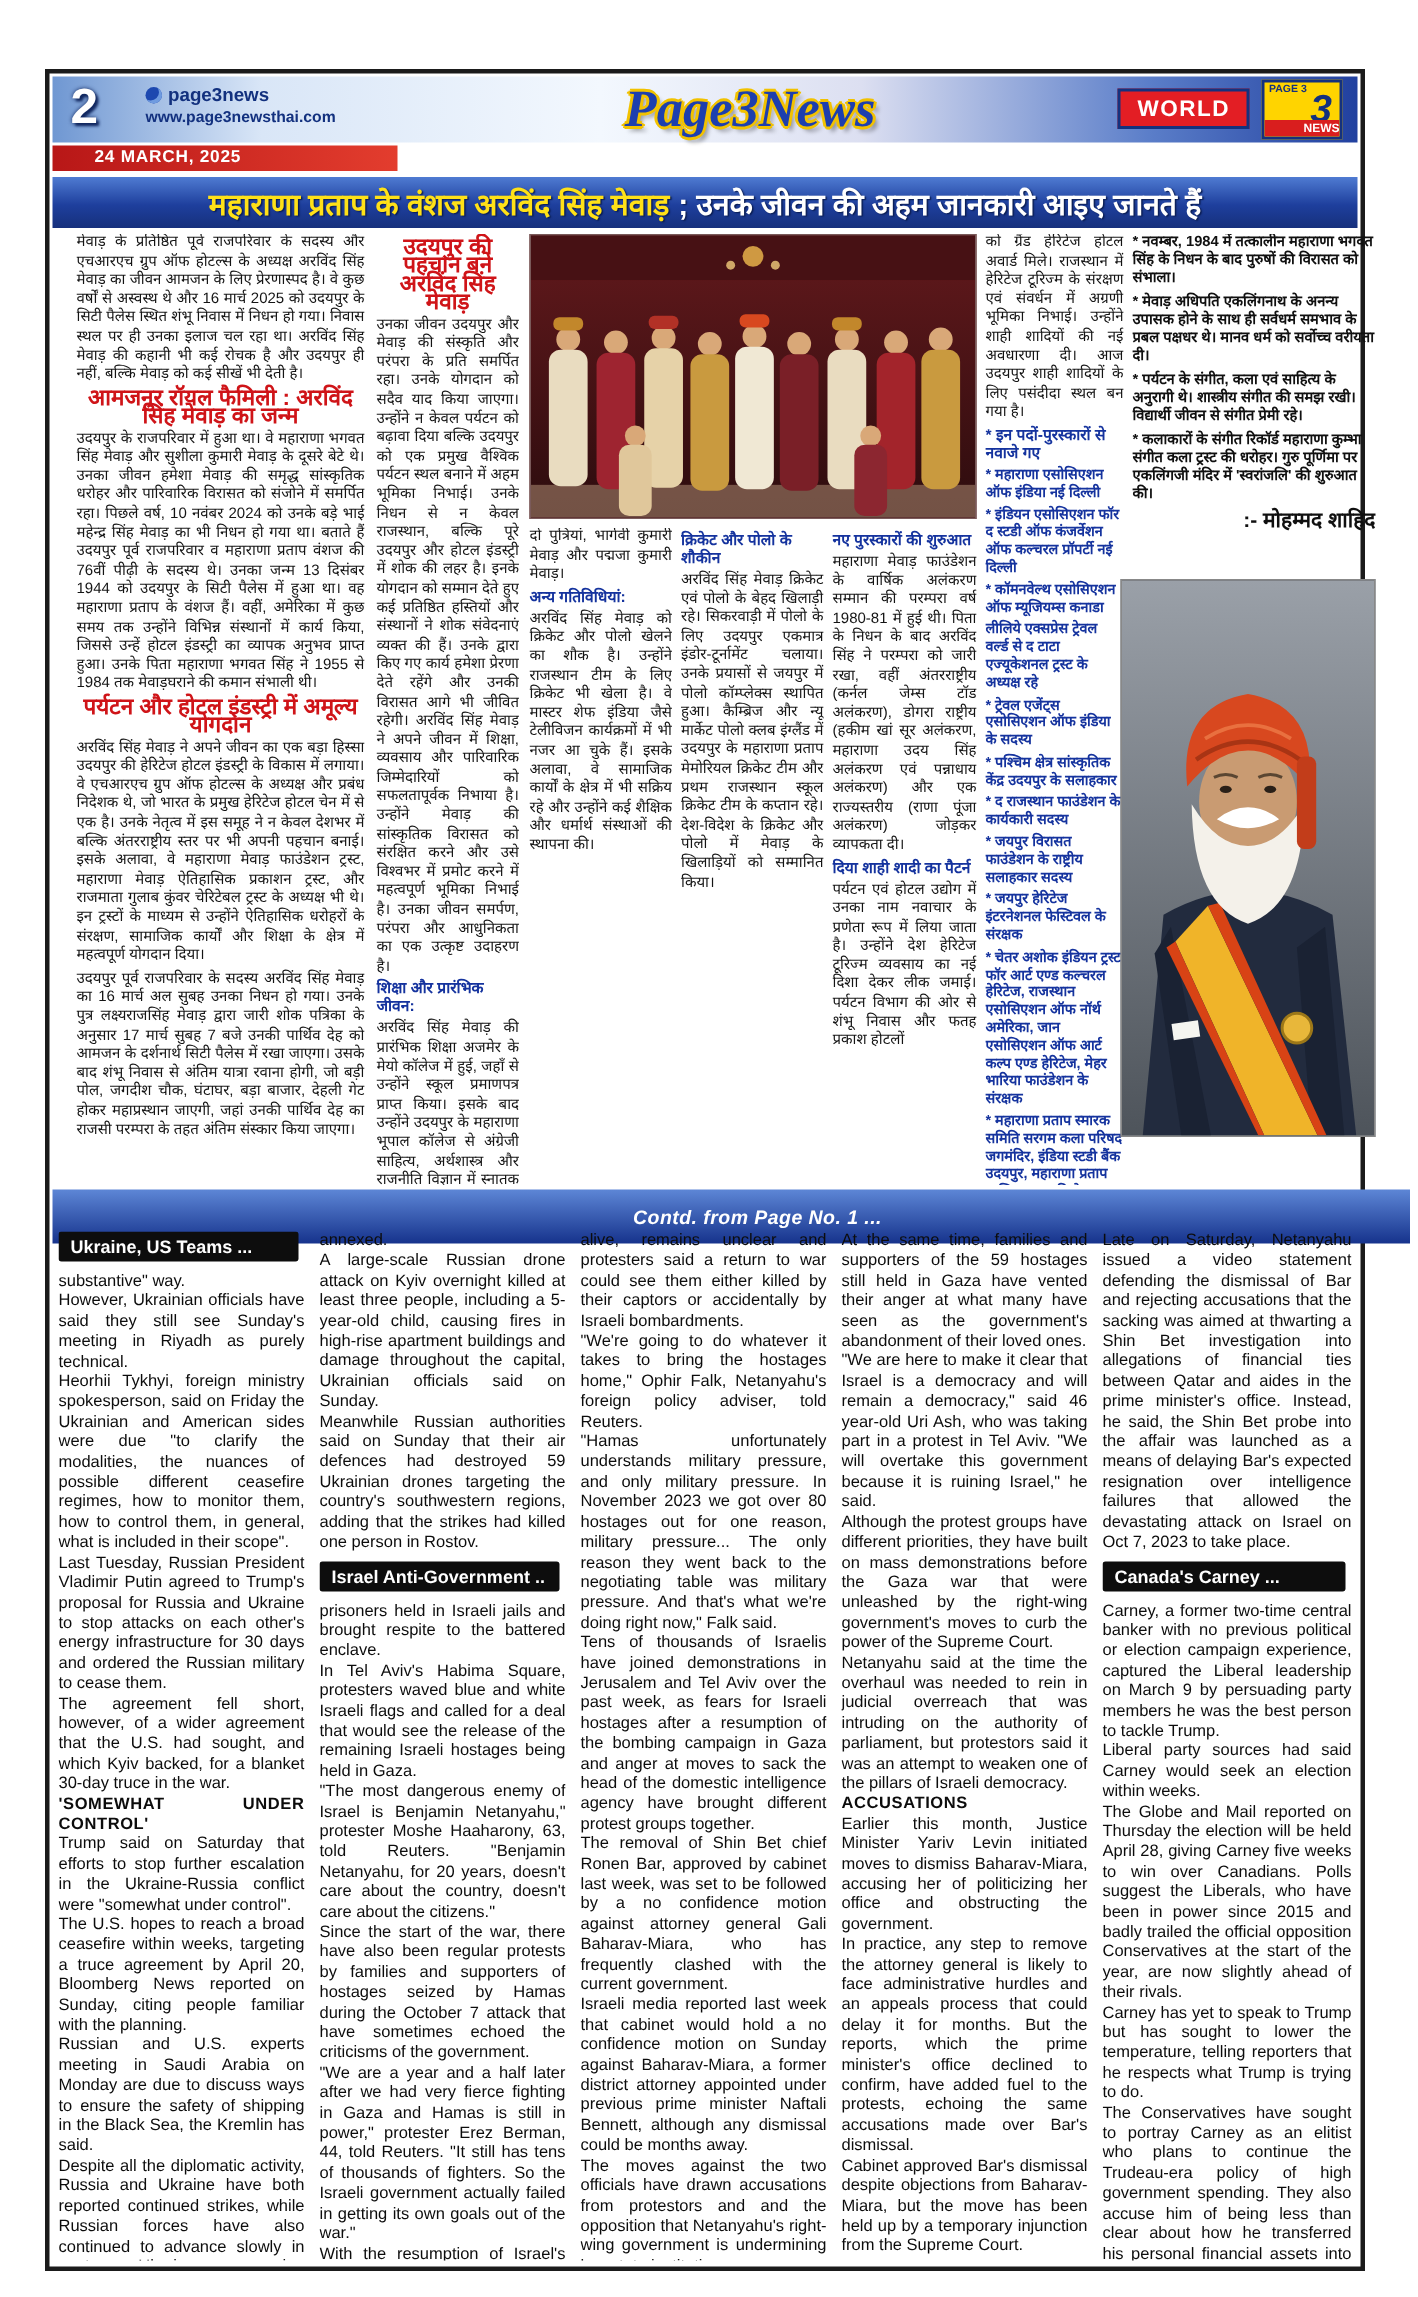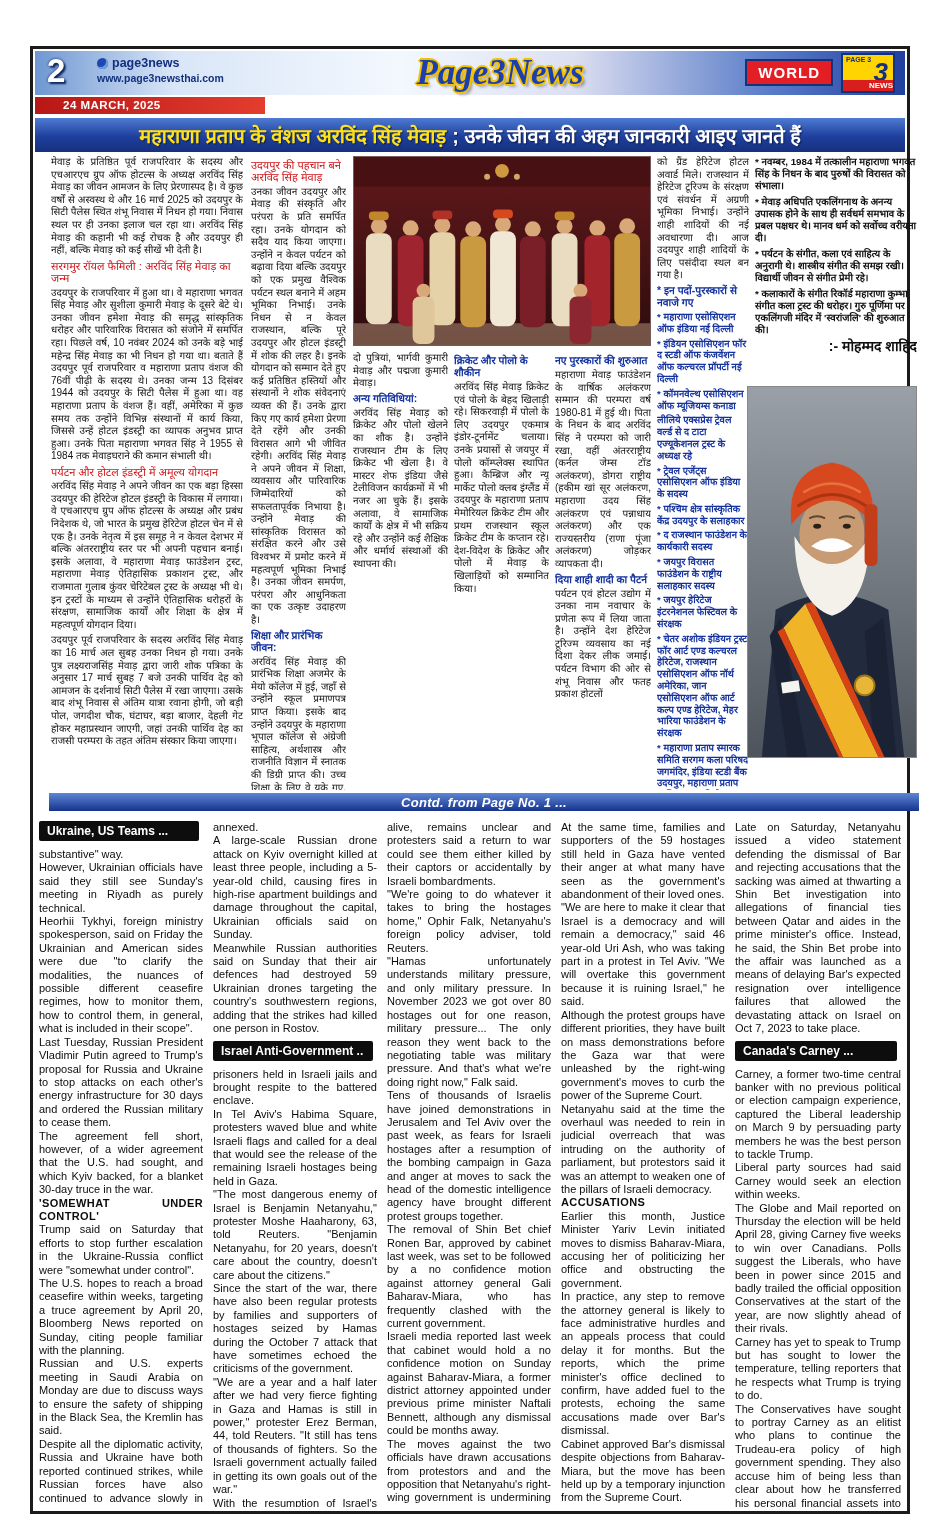--- a/index.html
+++ b/index.html
@@ -80,30 +80,30 @@
     border:1px solid #7a5a5a;box-sizing:border-box;overflow:hidden;background:#4a1315;
   }
   .portrait{
     position:absolute;left:700px;top:230px;width:170px;height:372px;
     border:1px solid #888;box-sizing:border-box;overflow:hidden;background:#6d737b;
   }
   .photo svg,.portrait svg{display:block;width:100%;height:100%;}
   
   .blk{margin:0 0 3px;}
   .blk.p{margin:0 0 3px;}
-  .blk.hr{color:#cf1418;font-weight:normal;font-size:11px;line-height:12.4px;margin:3px 0 2px;text-align:left;}
+  .blk.hr{color:#cf1418;font-weight:bold;font-size:15px;line-height:12.4px;margin:3px 0 2px;text-align:center;}
   .blk.hb{color:#15339e;font-weight:bold;font-size:10.4px;line-height:12px;margin:3px 0 2px;text-align:left;}
   .blk.li{color:#15339e;font-weight:bold;font-size:9.6px;line-height:11.8px;margin:0 0 3px;text-align:left;}
   .blk.lid{color:#101010;font-weight:bold;font-size:9.8px;line-height:12px;margin:0 0 4px;text-align:left;}
   .blk.sign{text-align:right;font-weight:bold;font-size:14px;color:#101010;margin-top:4px;}
   
   .contd{
-    position:absolute;left:16px;top:744px;width:870px;height:18px;
+    position:absolute;left:2px;top:744px;width:870px;height:36px;
     background:linear-gradient(180deg,#5d86d6,#16338c);color:#fff;font-weight:bold;font-style:italic;
-    display:flex;align-items:center;justify-content:center;font-size:13px;letter-spacing:.3px;
+    display:flex;align-items:center;justify-content:center;font-size:13px;letter-spacing:.3px;padding-left:35px;
   }
   
   .esec{position:absolute;left:2px;top:772px;width:870px;bottom:4px;}
   .ec{
     position:absolute;top:0;bottom:0;overflow:hidden;text-align:justify;
     font-size:11px;line-height:13.4px;color:#0c0c0c;
   }
   #e1{left:4px;width:164px;}
   #e2{left:178px;width:164px;}
   #e3{left:352px;width:164px;}
@@ -142,21 +142,21 @@
   <div class="datebar">24 MARCH, 2025</div>
 
   <div class="headline">
     <span class="y">महाराणा प्रताप के वंशज अरविंद सिंह मेवाड़</span>
     <span class="w">; उनके जीवन की अहम जानकारी आइए जानते हैं</span>
   </div>
 
   <div class="hsec">
     <div class="hc" id="c1">
         <p class="blk p">मेवाड़ के प्रतिष्ठित पूर्व राजपरिवार के सदस्य और एचआरएच ग्रुप ऑफ होटल्स के अध्यक्ष अरविंद सिंह मेवाड़ का जीवन आमजन के लिए प्रेरणास्पद है। वे कुछ वर्षों से अस्वस्थ थे और 16 मार्च 2025 को उदयपुर के सिटी पैलेस स्थित शंभू निवास में निधन हो गया। निवास स्थल पर ही उनका इलाज चल रहा था। अरविंद सिंह मेवाड़ की कहानी भी कई रोचक है और उदयपुर ही नहीं, बल्कि मेवाड़ को कई सीखें भी देती है।</p>
-        <p class="blk hr">सरगमुर रॉयल फैमिली : अरविंद सिंह मेवाड़ का जन्म</p>
+        <p class="blk hr">आमजनुर रॉयल फैमिली : अरविंद सिंह मेवाड़ का जन्म</p>
         <p class="blk p">उदयपुर के राजपरिवार में हुआ था। वे महाराणा भगवत सिंह मेवाड़ और सुशीला कुमारी मेवाड़ के दूसरे बेटे थे। उनका जीवन हमेशा मेवाड़ की समृद्ध सांस्कृतिक धरोहर और पारिवारिक विरासत को संजोने में समर्पित रहा। पिछले वर्ष, 10 नवंबर 2024 को उनके बड़े भाई महेन्द्र सिंह मेवाड़ का भी निधन हो गया था। बताते हैं उदयपुर पूर्व राजपरिवार व महाराणा प्रताप वंशज की 76वीं पीढ़ी के सदस्य थे। उनका जन्म 13 दिसंबर 1944 को उदयपुर के सिटी पैलेस में हुआ था। वह महाराणा प्रताप के वंशज हैं। वहीं, अमेरिका में कुछ समय तक उन्होंने विभिन्न संस्थानों में कार्य किया, जिससे उन्हें होटल इंडस्ट्री का व्यापक अनुभव प्राप्त हुआ। उनके पिता महाराणा भगवत सिंह ने 1955 से 1984 तक मेवाड़घराने की कमान संभाली थी।</p>
         <p class="blk hr">पर्यटन और होटल इंडस्ट्री में अमूल्य योगदान</p>
         <p class="blk p">अरविंद सिंह मेवाड़ ने अपने जीवन का एक बड़ा हिस्सा उदयपुर की हेरिटेज होटल इंडस्ट्री के विकास में लगाया। वे एचआरएच ग्रुप ऑफ होटल्स के अध्यक्ष और प्रबंध निदेशक थे, जो भारत के प्रमुख हेरिटेज होटल चेन में से एक है। उनके नेतृत्व में इस समूह ने न केवल देशभर में बल्कि अंतरराष्ट्रीय स्तर पर भी अपनी पहचान बनाई। इसके अलावा, वे महाराणा मेवाड़ फाउंडेशन ट्रस्ट, महाराणा मेवाड़ ऐतिहासिक प्रकाशन ट्रस्ट, और राजमाता गुलाब कुंवर चेरिटेबल ट्रस्ट के अध्यक्ष भी थे। इन ट्रस्टों के माध्यम से उन्होंने ऐतिहासिक धरोहरों के संरक्षण, सामाजिक कार्यों और शिक्षा के क्षेत्र में महत्वपूर्ण योगदान दिया।</p>
         <p class="blk p">उदयपुर पूर्व राजपरिवार के सदस्य अरविंद सिंह मेवाड़ का 16 मार्च अल सुबह उनका निधन हो गया। उनके पुत्र लक्ष्यराजसिंह मेवाड़ द्वारा जारी शोक पत्रिका के अनुसार 17 मार्च सुबह 7 बजे उनकी पार्थिव देह को आमजन के दर्शनार्थ सिटी पैलेस में रखा जाएगा। उसके बाद शंभू निवास से अंतिम यात्रा रवाना होगी, जो बड़ी पोल, जगदीश चौक, घंटाघर, बड़ा बाजार, देहली गेट होकर महाप्रस्थान जाएगी, जहां उनकी पार्थिव देह का राजसी परम्परा के तहत अंतिम संस्कार किया जाएगा।</p>
       </div>
     <div class="hc" id="c2">
         <p class="blk hr">उदयपुर की पहचान बने अरविंद सिंह मेवाड़</p>
         <p class="blk p">उनका जीवन उदयपुर और मेवाड़ की संस्कृति और परंपरा के प्रति समर्पित रहा। उनके योगदान को सदैव याद किया जाएगा। उन्होंने न केवल पर्यटन को बढ़ावा दिया बल्कि उदयपुर को एक प्रमुख वैश्विक पर्यटन स्थल बनाने में अहम भूमिका निभाई। उनके निधन से न केवल राजस्थान, बल्कि पूरे उदयपुर और होटल इंडस्ट्री में शोक की लहर है। इनके योगदान को सम्मान देते हुए कई प्रतिष्ठित हस्तियों और संस्थानों ने शोक संवेदनाएं व्यक्त की हैं। उनके द्वारा किए गए कार्य हमेशा प्रेरणा देते रहेंगे और उनकी विरासत आगे भी जीवित रहेगी। अरविंद सिंह मेवाड़ ने अपने जीवन में शिक्षा, व्यवसाय और पारिवारिक जिम्मेदारियों को सफलतापूर्वक निभाया है। उन्होंने मेवाड़ की सांस्कृतिक विरासत को संरक्षित करने और उसे विश्वभर में प्रमोट करने में महत्वपूर्ण भूमिका निभाई है। उनका जीवन समर्पण, परंपरा और आधुनिकता का एक उत्कृष्ट उदाहरण है।</p>
         <p class="blk hb">शिक्षा और प्रारंभिक जीवन:</p>
         <p class="blk p">अरविंद सिंह मेवाड़ की प्रारंभिक शिक्षा अजमेर के मेयो कॉलेज में हुई, जहाँ से उन्होंने स्कूल प्रमाणपत्र प्राप्त किया। इसके बाद उन्होंने उदयपुर के महाराणा भूपाल कॉलेज से अंग्रेजी साहित्य, अर्थशास्त्र और राजनीति विज्ञान में स्नातक की डिग्री प्राप्त की। उच्च शिक्षा के लिए वे यूके गए, जहाँ मेट्रोपॉलिटन कॉलेज, सेंट एल्बंस से होटल मैनेजमेंट का कोर्स किया। इसके बाद उन्होंने संयुक्त राज्य अमेरिका में विभिन्न होटलों में कार्य किया।</p>

